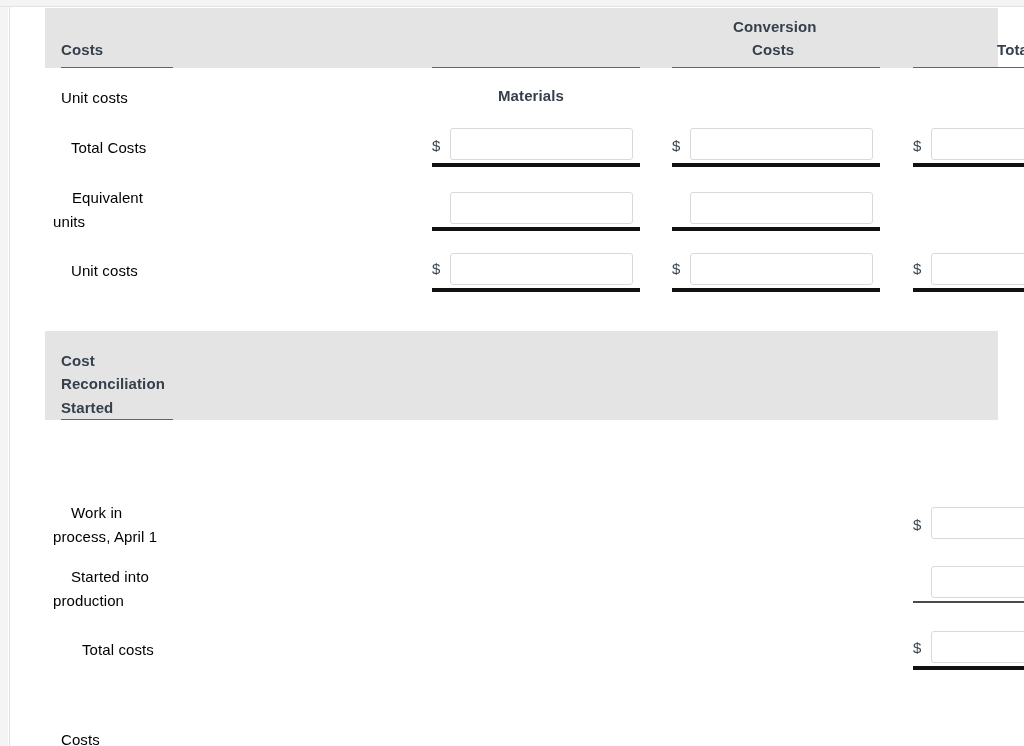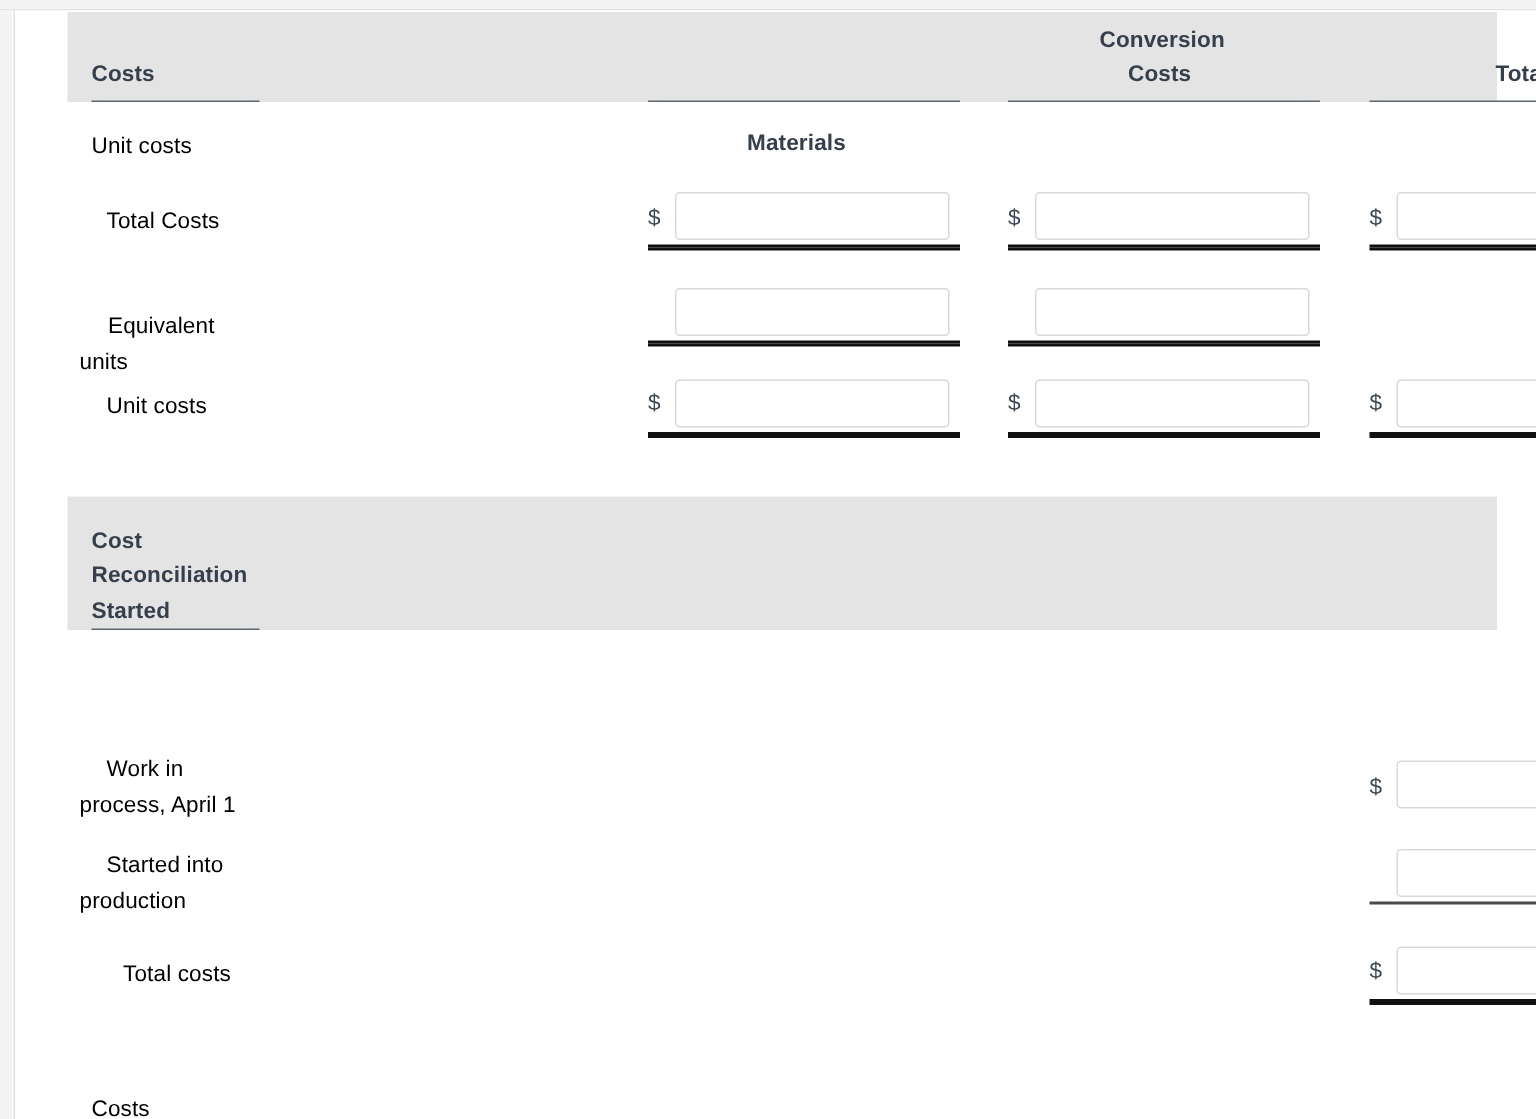--- a/index.html
+++ b/index.html
@@ -151,21 +151,21 @@
   <div class="rule-double" style="left:422px; top:156px; width:208px;"></div>
 
   <div class="dollar" style="left:662px; top:129px;">$</div>
   <input class="cell-input" style="left: 680px; top: 121px; width: 183px;">
   <div class="rule-double" style="left:662px; top:156px; width:208px;"></div>
 
   <div class="dollar" style="left:903px; top:129px;">$</div>
   <input class="cell-input" style="left: 921px; top: 121px; width: 183px;">
   <div class="rule-double" style="left:903px; top:156px; width:208px;"></div>
 
-  <div class="lbl" style="left:43px; top:179px; width:120px; text-indent:19px;margin-top:20px;">Equivalent units</div>
+  <div class="lbl" style="left:43px; top:179px; width:120px; text-indent:19px;">Equivalent units</div>
 
   <input class="cell-input" style="left: 440px; top: 185px; width: 183px;">
   <div class="rule-double" style="left:422px; top:220px; width:208px;"></div>
 
   <input class="cell-input" style="left: 680px; top: 185px; width: 183px;">
   <div class="rule-double" style="left:662px; top:220px; width:208px;"></div>
 
   <div class="lbl" style="left:61px; top:252px; width:340px;">Unit costs</div>
 
   <div class="dollar" style="left:422px; top:252px;">$</div>

